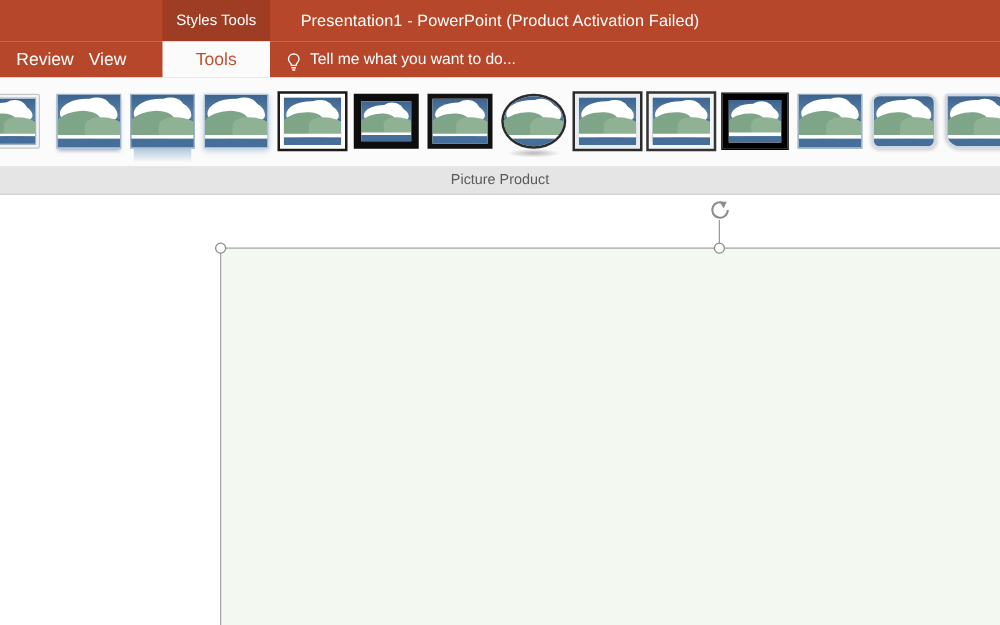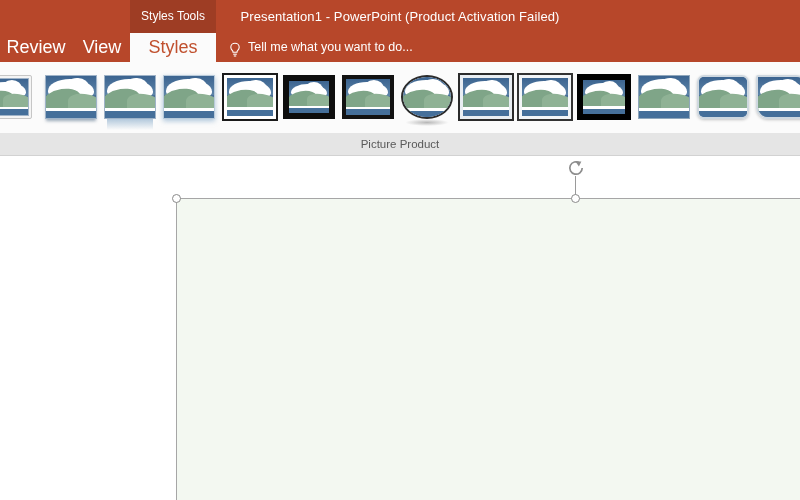--- a/index.html
+++ b/index.html
@@ -54,21 +54,21 @@
     left: 0; top: 33px;
     width: 800px; height: 29px;
     background: #b7472a;
   }
   .tab {
     position: absolute;
     top: 0;
     height: 29px;
     line-height: 29px;
     text-align: center;
-    font-size: 18px;
+    font-size: 14px;
     color: #ffffff;
     white-space: nowrap;
     cursor: default;
   }
   .tab.active {
     background: #fbfbfb;
     color: #c0502e;
   }
   .tell-me {
     position: absolute;
@@ -284,22 +284,22 @@
 
 <div id="app">
 
   <div class="titlebar">
     <div class="title-text">Presentation1 - PowerPoint (Product Activation Failed)</div>
     <div class="contextual-tab">Styles Tools</div>
   </div>
 
   <div class="tabstrip">
     <div class="tab" style="left:6px; width:60px;">Review</div>
-    <div class="tab" style="left:76px; width:52px;">View</div>
-    <div class="tab active" style="left:130px; width:86px;">Styles</div>
+    <div class="tab" style="left:60px; width:52px;">View</div>
+    <div class="tab active" style="left:130px; width:86px;">Tools</div>
 
     <div class="tell-me" style="left:228px;">
       <span class="bulb-icon">
         <svg width="14" height="16" viewBox="0 0 14 16" xmlns="http://www.w3.org/2000/svg">
           <path d="M7 1.2c-2.4 0-4.2 1.8-4.2 4 0 1.5.8 2.6 1.6 3.4.4.4.6.8.6 1.3v.4h4v-.4c0-.5.2-.9.6-1.3.8-.8 1.6-1.9 1.6-3.4 0-2.2-1.8-4-4.2-4z" fill="none" stroke="#ffffff" stroke-width="1.1"></path>
           <line x1="5.2" y1="12.2" x2="8.8" y2="12.2" stroke="#ffffff" stroke-width="1.1"></line>
           <line x1="5.8" y1="14" x2="8.2" y2="14" stroke="#ffffff" stroke-width="1.1"></line>
         </svg>
       </span>
       <span>Tell me what you want to do...</span>

